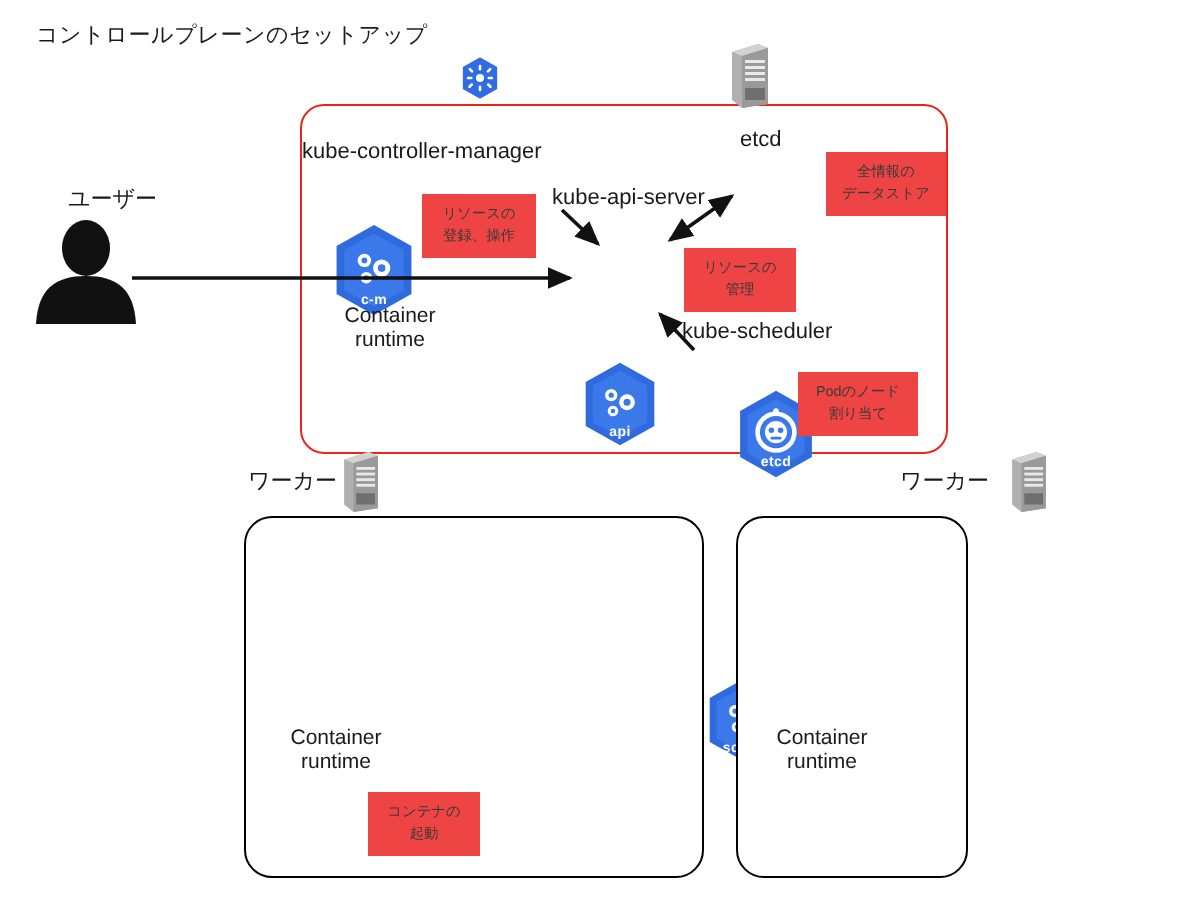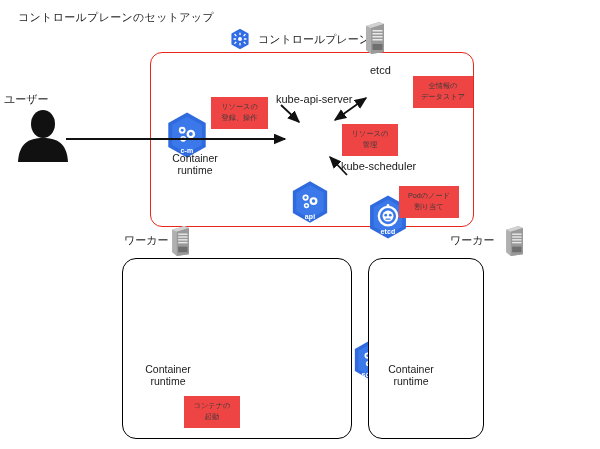--- a/index.html
+++ b/index.html
@@ -72,44 +72,44 @@
         <rect x="47" y="67" width="6" height="13" rx="3"></rect>
         <rect x="20" y="47" width="13" height="6" rx="3"></rect>
         <rect x="67" y="47" width="13" height="6" rx="3"></rect>
         <rect x="26" y="26" width="6" height="13" rx="3" transform="rotate(-45 29 32)"></rect>
         <rect x="68" y="26" width="6" height="13" rx="3" transform="rotate(45 71 32)"></rect>
         <rect x="26" y="61" width="6" height="13" rx="3" transform="rotate(45 29 67)"></rect>
         <rect x="68" y="61" width="6" height="13" rx="3" transform="rotate(-45 71 67)"></rect>
       </g>
     </svg>
   </div>
-  <div class="abs lbl" style="left:258px;top:32px;">コントロールプレーン</div>
   <div class="abs server" style="left:366px;top:22px;">
     <svg width="18" height="32" viewBox="0 0 36 64">
       <polygon points="0,8 26,0 36,4 36,60 10,64 0,56" fill="#b0b0b0"></polygon>
       <polygon points="0,8 26,0 36,4 10,12" fill="#d2d2d2"></polygon>
       <polygon points="10,12 36,4 36,60 10,64" fill="#9a9a9a"></polygon>
       <g fill="#e9e9e9">
         <rect x="13" y="16" width="20" height="3"></rect>
         <rect x="13" y="22" width="20" height="3"></rect>
         <rect x="13" y="28" width="20" height="3"></rect>
         <rect x="13" y="34" width="20" height="3"></rect>
       </g>
       <rect x="13" y="44" width="20" height="12" fill="#6f6f6f"></rect>
     </svg>
   </div>
 
-  <div class="abs lbl" style="left:4px;top:92px;">ユーザー</div>
+  <div class="abs lbl" style="left:34px;top:92px;">ユーザー</div>
   <div class="abs person" style="left:14px;top:110px;">
     <svg width="58" height="52" viewBox="0 0 58 52">
       <ellipse cx="29" cy="14" rx="12" ry="14" fill="#111"></ellipse>
       <path d="M4 52 C5 34 14 28 29 28 C44 28 53 34 54 52 Z" fill="#111"></path>
     </svg>
   </div>
 
+  <div class="abs lbl" style="left:151px;top:70px;">kube-controller-manager</div>
   <div class="abs khex" style="left:163px;top:89px;width:48px;height:48px;">
     <svg width="48" height="48" viewBox="0 0 100 100">
       <polygon points="50,3 89,25 89,75 50,97 11,75 11,25" fill="#2f6ade"></polygon>
       <polygon points="50,12 81,29 81,71 50,88 19,71 19,29" fill="#3b79ea"></polygon>
       <g fill="#ffffff">
         <circle cx="40" cy="40" r="7"></circle>
           <circle cx="40" cy="40" r="3" fill="#3b79ea"></circle>
         <circle cx="58" cy="48" r="9"></circle>
           <circle cx="58" cy="48" r="4" fill="#3b79ea"></circle>
         <circle cx="42" cy="58" r="6"></circle>

